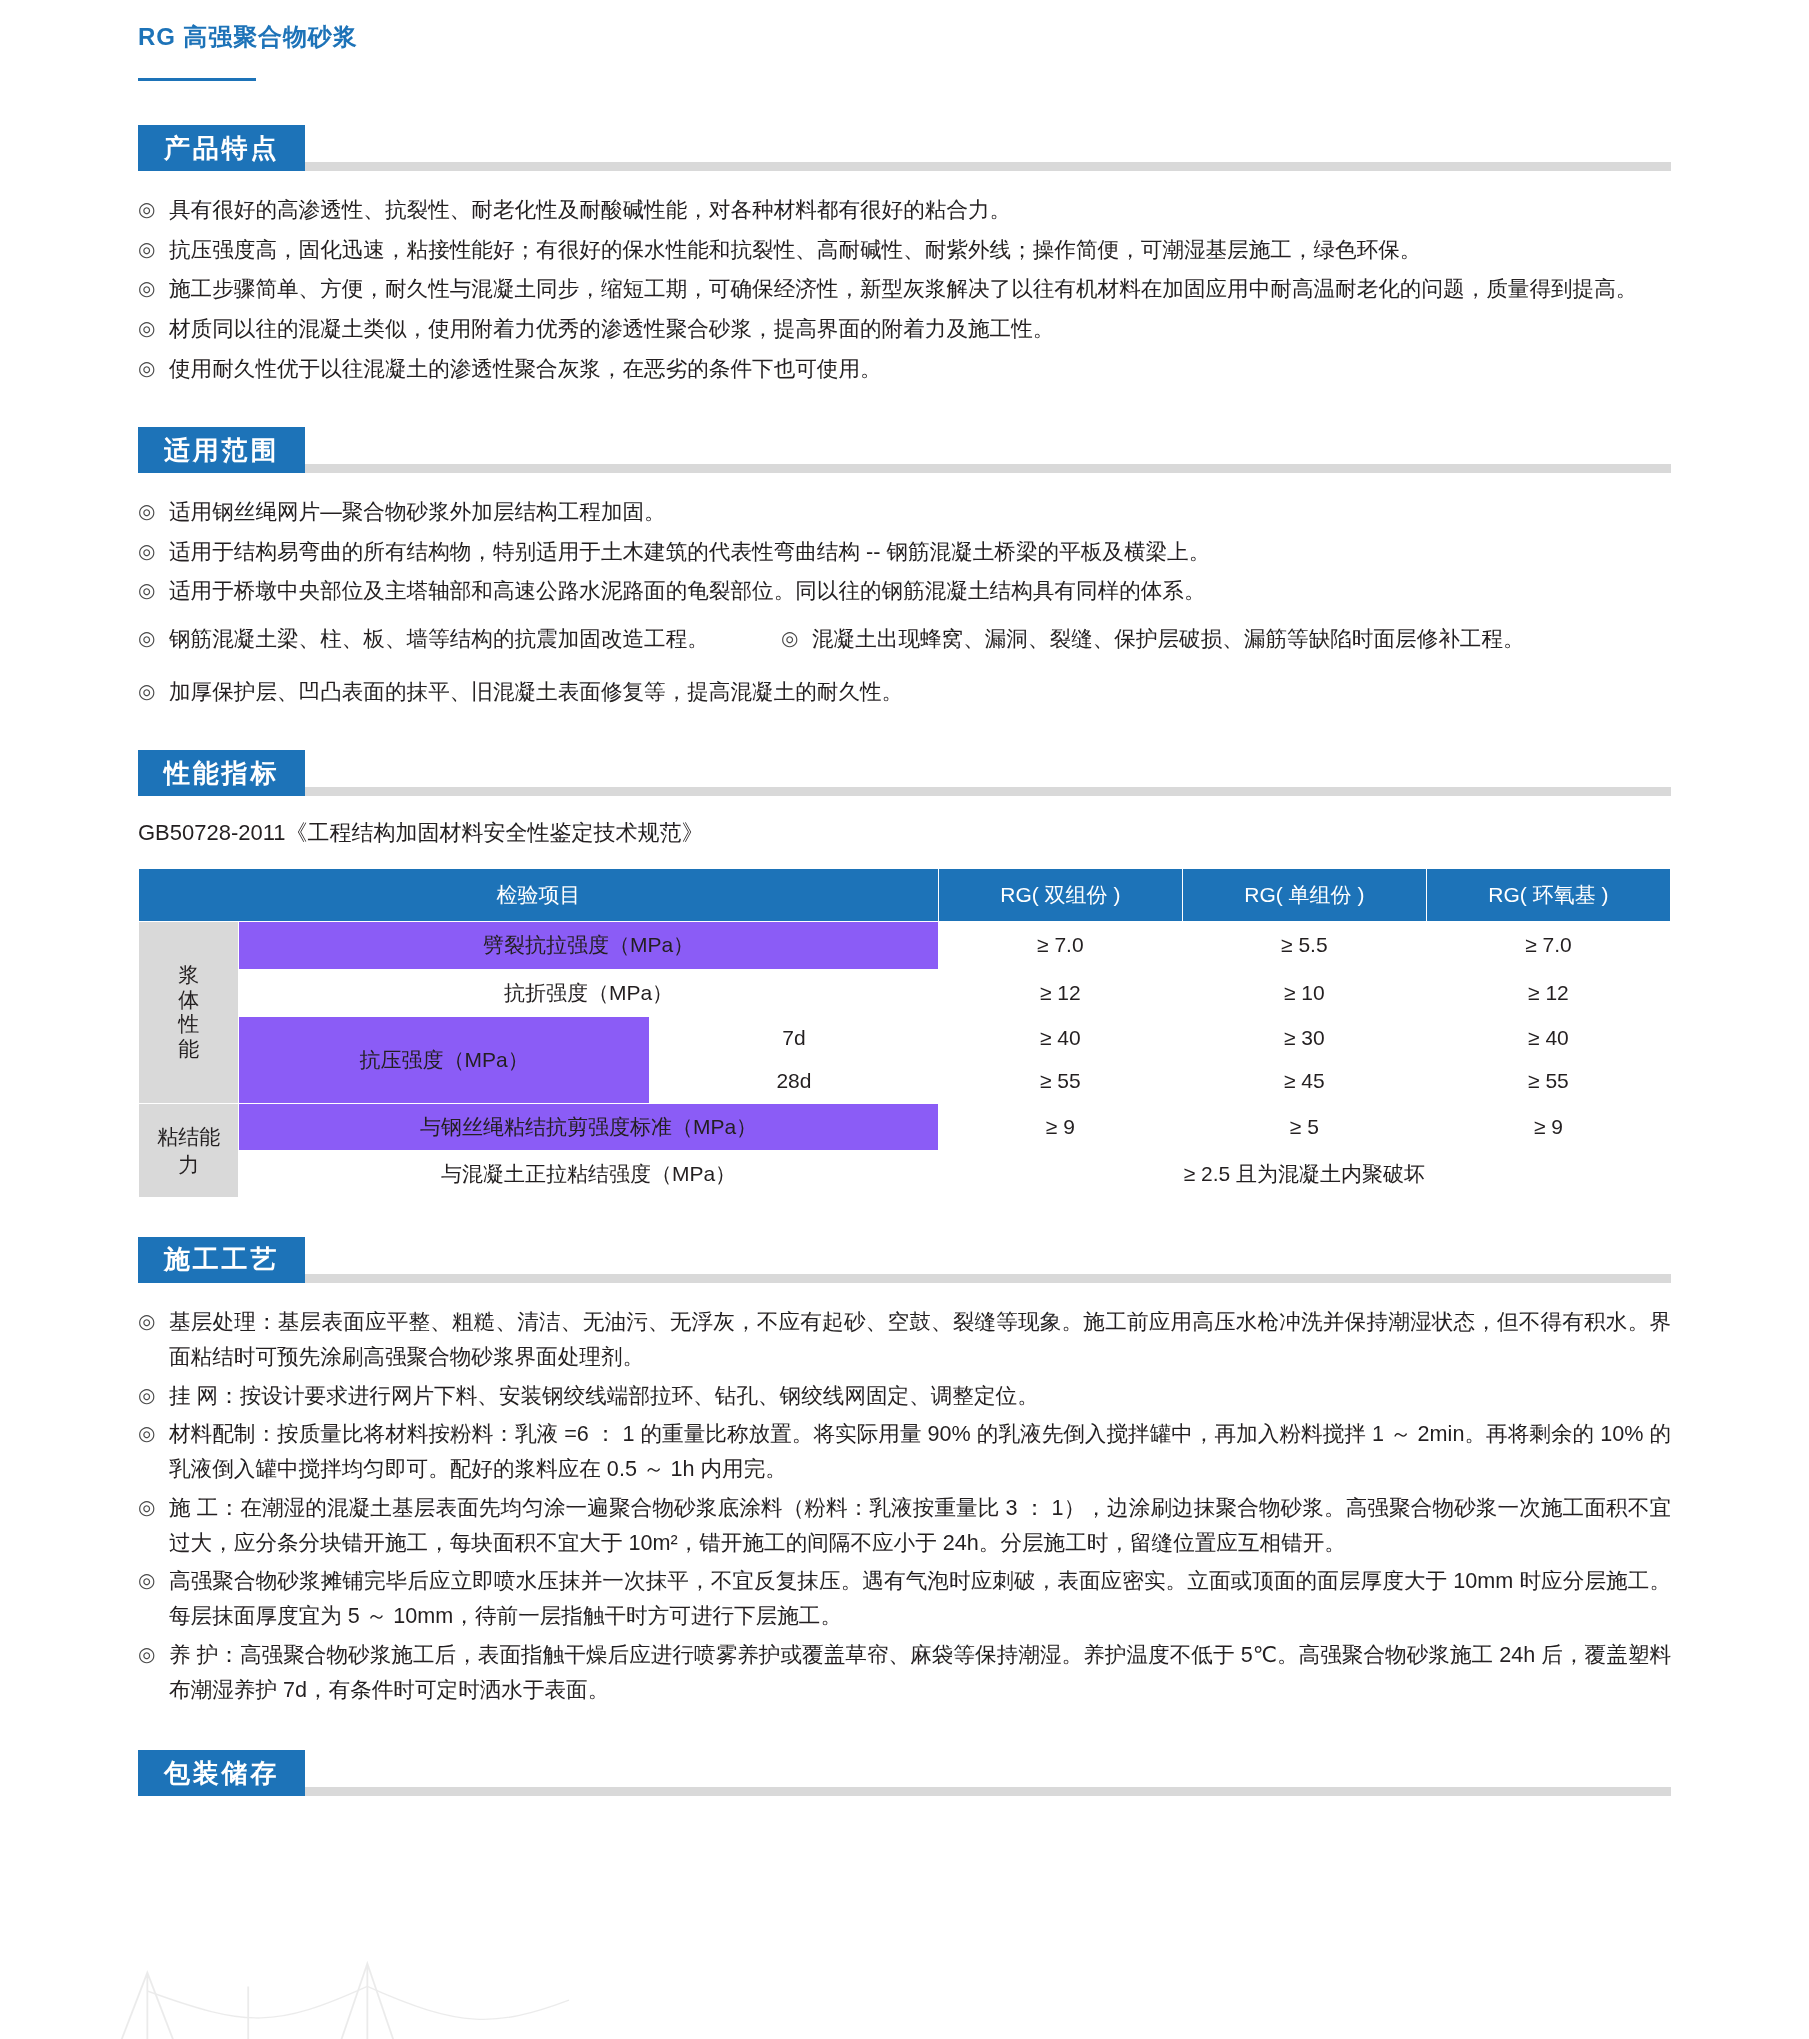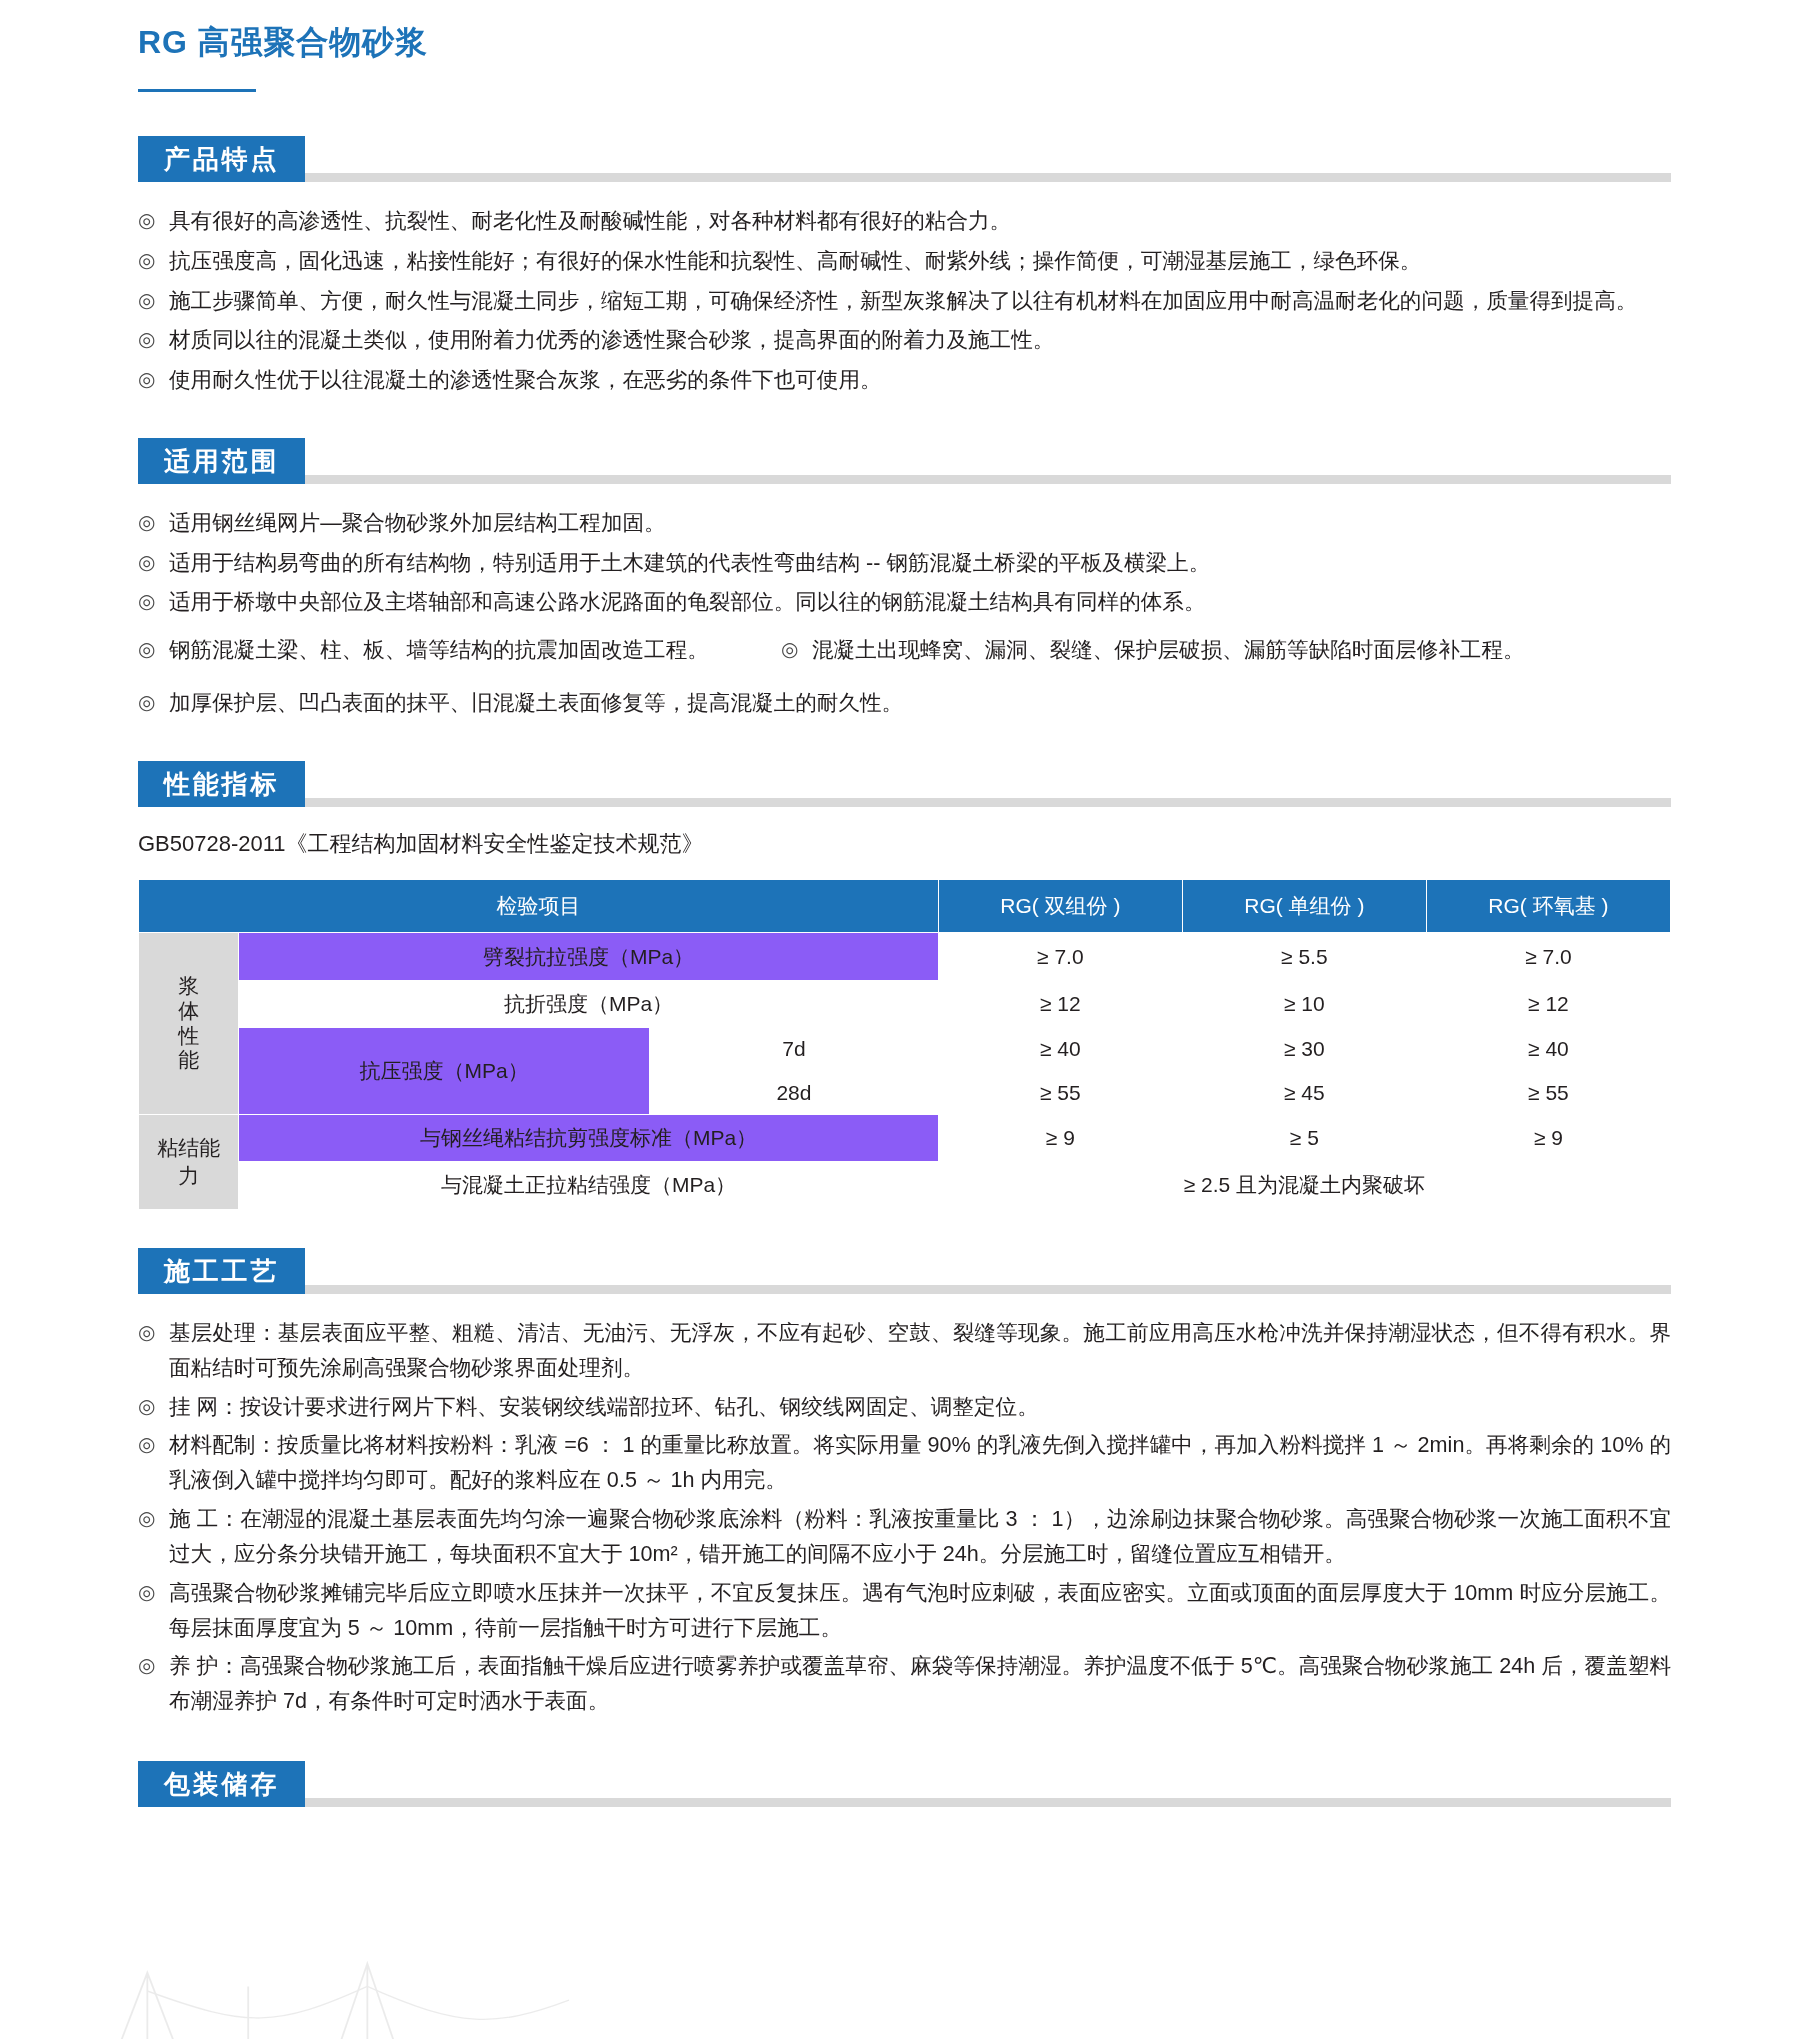--- a/index.html
+++ b/index.html
@@ -15,21 +15,21 @@
   }
   .page {
     position: relative;
     width: 1809px;
     min-height: 2040px;
     padding: 0 138px 0 138px;
   }
 
   
   .doc-title {
-    font-size: 32px;
+    font-size: 24px;
     font-weight: bold;
     color: #1d73b8;
     letter-spacing: 0.9px;
     padding-top: 20px;
     line-height: 1.4;
   }
   .title-rule {
     width: 118px;
     height: 3.7px;
     background: #1d73b8;

